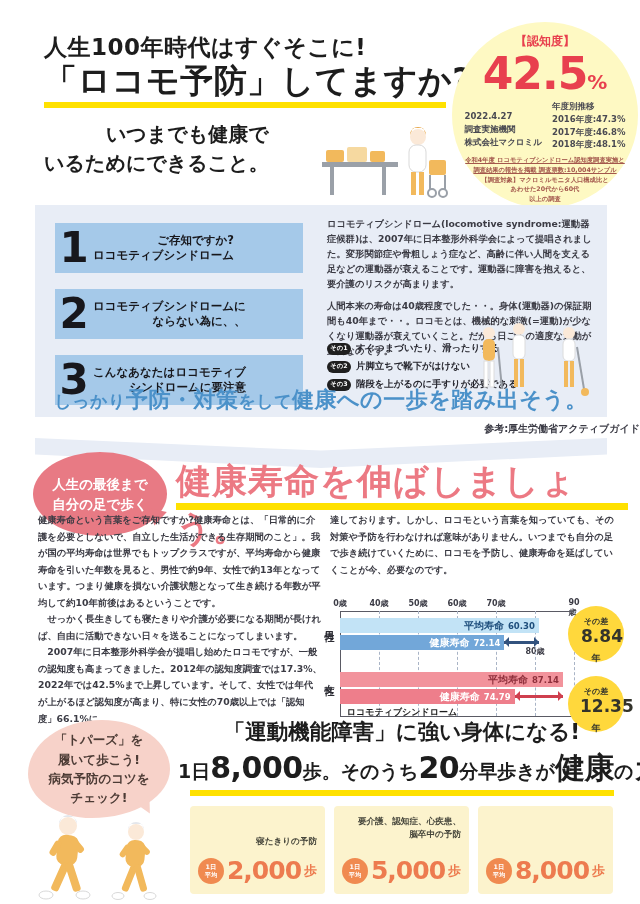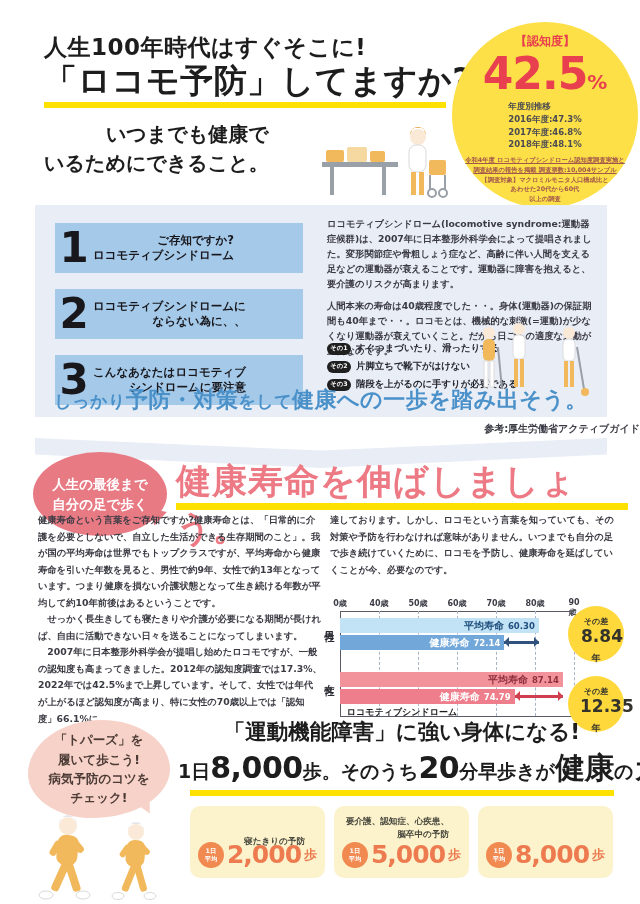--- a/index.html
+++ b/index.html
@@ -7,21 +7,21 @@
         font-family:"DejaVu Sans","Liberation Sans",sans-serif;color:#222;}
   .abs{position:absolute;}
   .pre{white-space:pre-line;text-align:right;}
   
   .h-title1{left:44px;top:32px;font-size:23px;font-weight:800;color:#1d1d1d;letter-spacing:.5px;}
   .h-title2{left:44px;top:59px;font-size:33px;font-weight:800;color:#1d1d1d;letter-spacing:.5px;}
   .h-bar{left:44px;top:102px;width:402px;height:6px;background:#ffe100;}
   .h-sub{left:44px;top:120px;font-size:20px;font-weight:800;color:#1d1d1d;line-height:1.45;}
   .h-illust{left:318px;top:122px;width:130px;height:78px;}
   
-  .badge{left:452px;top:22px;width:186px;height:186px;border-radius:50%;background:#fde047;
+  .badge{left:452px;top:22px;width:186px;height:186px;border-radius:50%;background:#fef9c3;
          text-align:center;}
   .badge-label{margin-top:11px;font-size:12px;font-weight:800;color:#e8404e;}
   .badge-val{line-height:1;margin-top:2px;color:#e8404e;font-weight:800;}
   .badge-val .v{font-size:44px;letter-spacing:-1px;}
   .badge-val .u{font-size:20px;}
   .badge-info{display:flex;justify-content:center;gap:10px;margin-top:4px;text-align:left;}
   .badge-info .c1{font-size:8.5px;font-weight:700;color:#4a4a52;line-height:1.5;padding-top:10px;}
   .badge-info .c2{font-size:8.5px;font-weight:700;color:#4a4a52;line-height:1.5;}
   .badge-notes{margin-top:4px;font-size:6.3px;font-weight:700;color:#a3574c;line-height:1.55;}
   .badge-notes .ul{text-decoration:underline;}
@@ -99,22 +99,22 @@
            font-size:12.5px;font-weight:800;color:#4c3b35;line-height:1.55;}
   .bubble2:after{content:"";position:absolute;bottom:-4px;right:14px;border:8px solid transparent;
                  border-top:16px solid #f7d2c9;transform:rotate(-28deg);}
   .walkers{left:28px;top:812px;width:164px;height:90px;}
   .f-ruby{left:190px;top:706px;width:424px;text-align:center;font-size:9px;font-weight:800;color:#1d1d1d;}
   .f-head{left:190px;top:717px;width:424px;text-align:center;font-size:21.5px;font-weight:800;color:#1d1d1d;}
   .f-sub{left:178px;top:748px;width:448px;text-align:center;font-weight:800;color:#1d1d1d;white-space:nowrap;}
   .f-sub .m{font-size:19px;} .f-sub .l{font-size:30px;letter-spacing:-.5px;}
   .f-bar{left:190px;top:790px;width:424px;height:6px;background:#ffe100;}
   .cards{left:190px;top:806px;width:424px;display:flex;gap:9px;}
-  .card{position:relative;width:135px;height:72px;background:#fcf3cd;border-radius:10px;
-        box-sizing:border-box;padding:9px 20px 0 10px;}
+  .card{position:relative;width:135px;height:88px;background:#fcf3cd;border-radius:4px;
+        box-sizing:border-box;padding:9px 8px 0 10px;}
   .card .ct{font-size:8.6px;font-weight:800;color:#45453a;line-height:1.5;}
   .card .row{position:absolute;left:0;right:0;bottom:9px;display:flex;align-items:center;
              justify-content:center;gap:3px;}
   .card .circ{width:26px;height:26px;border-radius:50%;background:#f08a50;color:#fff;
               font-size:6.3px;font-weight:800;line-height:1.25;display:flex;align-items:center;
               justify-content:center;text-align:center;}
   .card .cv{font-size:25px;font-weight:800;color:#ed7b4f;letter-spacing:-1px;}
   .card .cu{font-size:13px;font-weight:800;color:#ed7b4f;}
   .card1-pad{padding-top:20px;margin-left:44px;}
 </style>
@@ -147,20 +147,25 @@
     <circle cx="114" cy="71" r="4" fill="none" stroke="#9aa0a8" stroke-width="2"></circle>
     <circle cx="125" cy="71" r="4" fill="none" stroke="#9aa0a8" stroke-width="2"></circle>
   </svg>
 
   <div class="abs badge">
     <div class="badge-label">【認知度】</div>
     <div class="badge-val">
       <span class="v">42.5</span><span class="u">%</span>
     </div>
     <div class="badge-info">
+      <div class="c1">
+        <div>2022.4.27</div>
+        <div>調査実施機関</div>
+        <div>株式会社マクロミル</div>
+      </div>
       <div class="c2">
         <div>年度別推移</div>
         <div>2016年度:47.3%</div>
         <div>2017年度:46.8%</div>
         <div>2018年度:48.1%</div>
       </div>
     </div>
     <div class="badge-notes">
       <div class="ul">令和4年度 ロコモティブシンドローム認知度調査実施と</div>
       <div class="ul">調査結果の報告を掲載 調査票数:10,004サンプル</div>
@@ -250,21 +255,21 @@
     <p>達しております。しかし、ロコモという言葉を知っていても、その対策や予防を行わなければ意味がありません。いつまでも自分の足で歩き続けていくために、ロコモを予防し、健康寿命を延ばしていくことが今、必要なのです。</p>
   </div>
 
   <div class="abs chart">
     <div class="plot">
       <span class="tick" style="left:0%;">0歳</span>
       <span class="tick" style="left:16.66%;">40歳</span>
       <span class="tick" style="left:33.33%;">50歳</span>
       <span class="tick" style="left:50%;">60歳</span>
       <span class="tick" style="left:66.66%;">70歳</span>
-      <span class="tick" style="left:83.33%;">80歳</span>
+      <span class="tick" style="left:83.33%;margin-top:48px;">80歳</span>
       <span class="tick" style="left:100%;">90歳</span>
       <div class="axis-top"></div>
       <div class="axis-bot"></div>
       <div class="axis-left"></div>
       <div class="grid" style="left:16.66%;"></div>
       <div class="grid" style="left:33.33%;"></div>
       <div class="grid" style="left:50%;"></div>
       <div class="grid" style="left:66.66%;"></div>
       <div class="grid" style="left:83.33%;"></div>
       <div class="grid" style="left:100%;"></div>

